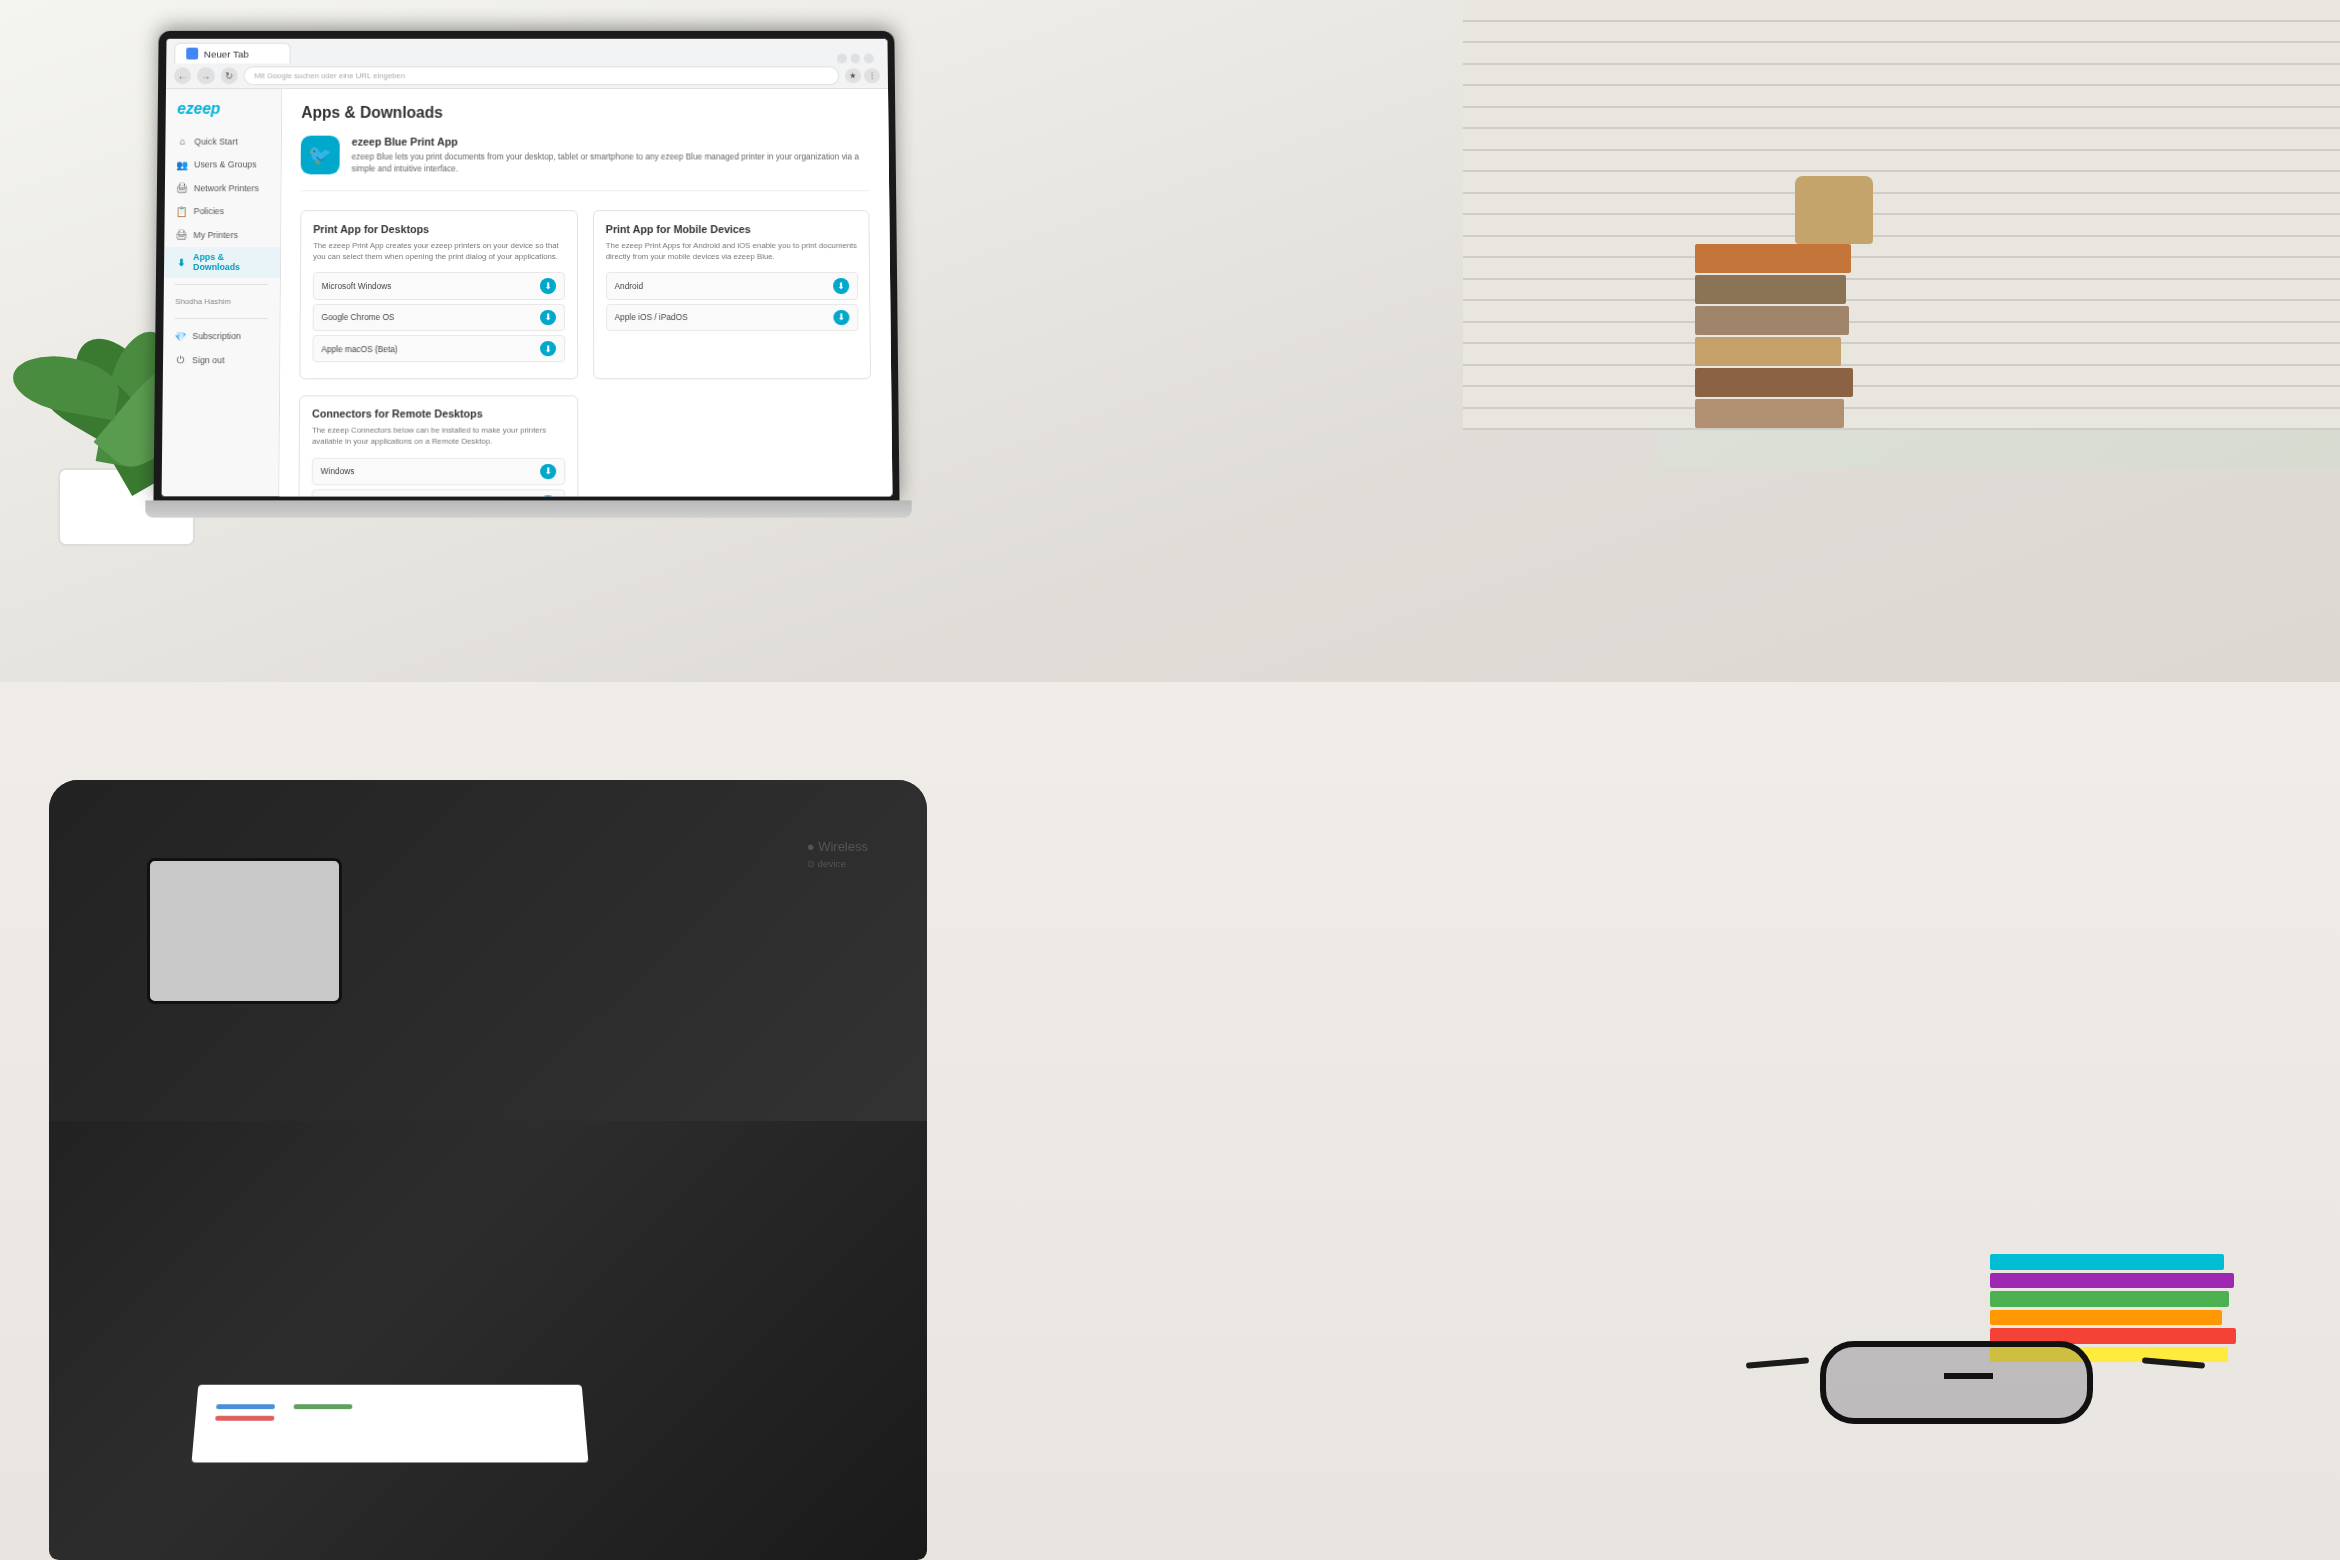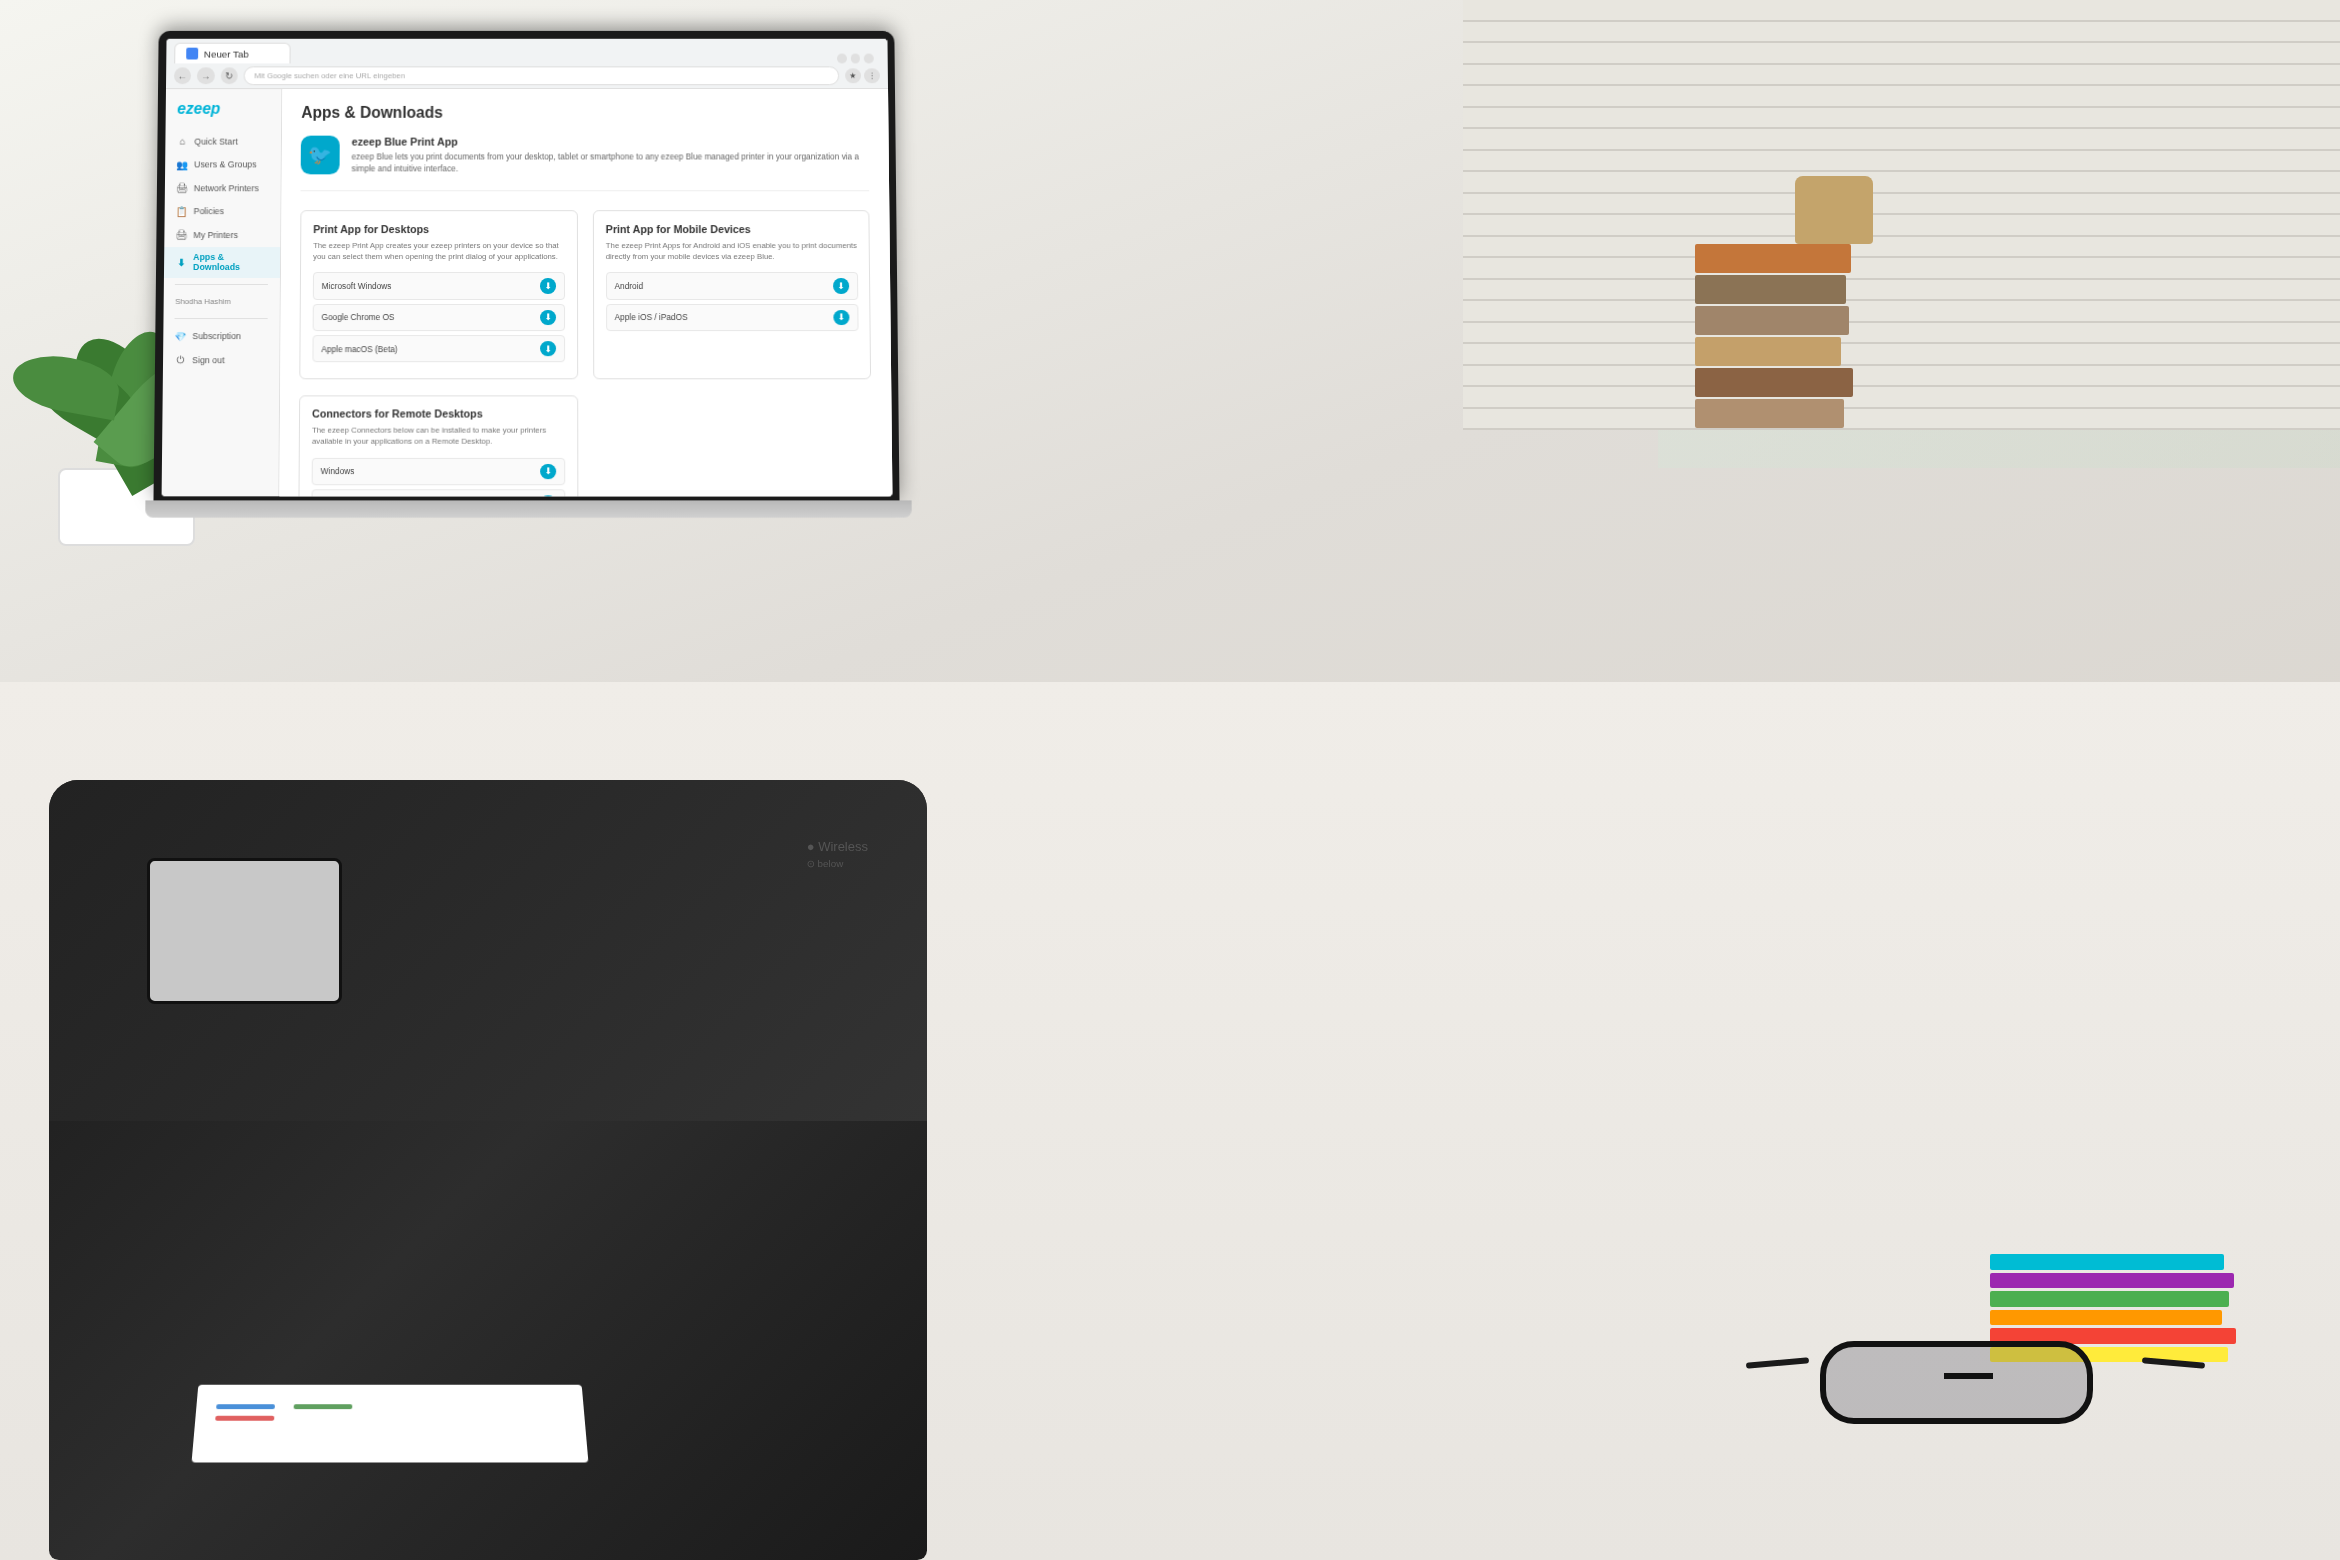--- a/index.html
+++ b/index.html
@@ -502,21 +502,21 @@
     <div style="position:absolute;top:14.6px;left:14.6px;width:273px;height:83px;border:6.8px solid #111;border-radius:34px;background:rgba(60,60,80,0.25);"></div>
     <div style="position:absolute;top:47px;left:139px;width:49px;border-top:6.8px solid #111;"></div>
     <div class="glasses-arm-right"></div>
   </div>
 
   <div class="printer">
     <div class="printer-top">
       <div class="printer-screen"></div>
       <div style="position:absolute;top:59px;right:59px;font-size:11.7px;color:#666;">
         <div style="color:#555;font-size:13px;">● Wireless</div>
-        <div style="color:#555;font-size:9.8px;margin-top:3.9px;">⊙ below</div>
+        <div style="color:#555;font-size:9.8px;margin-top:3.9px;">⊙ device</div>
       </div>
     </div>
     <div class="printer-paper"></div>
   </div>
 
   <div class="laptop-wrapper">
     <div class="laptop-screen-bezel">
       <div class="laptop-screen">
 
         <div class="browser-chrome">

